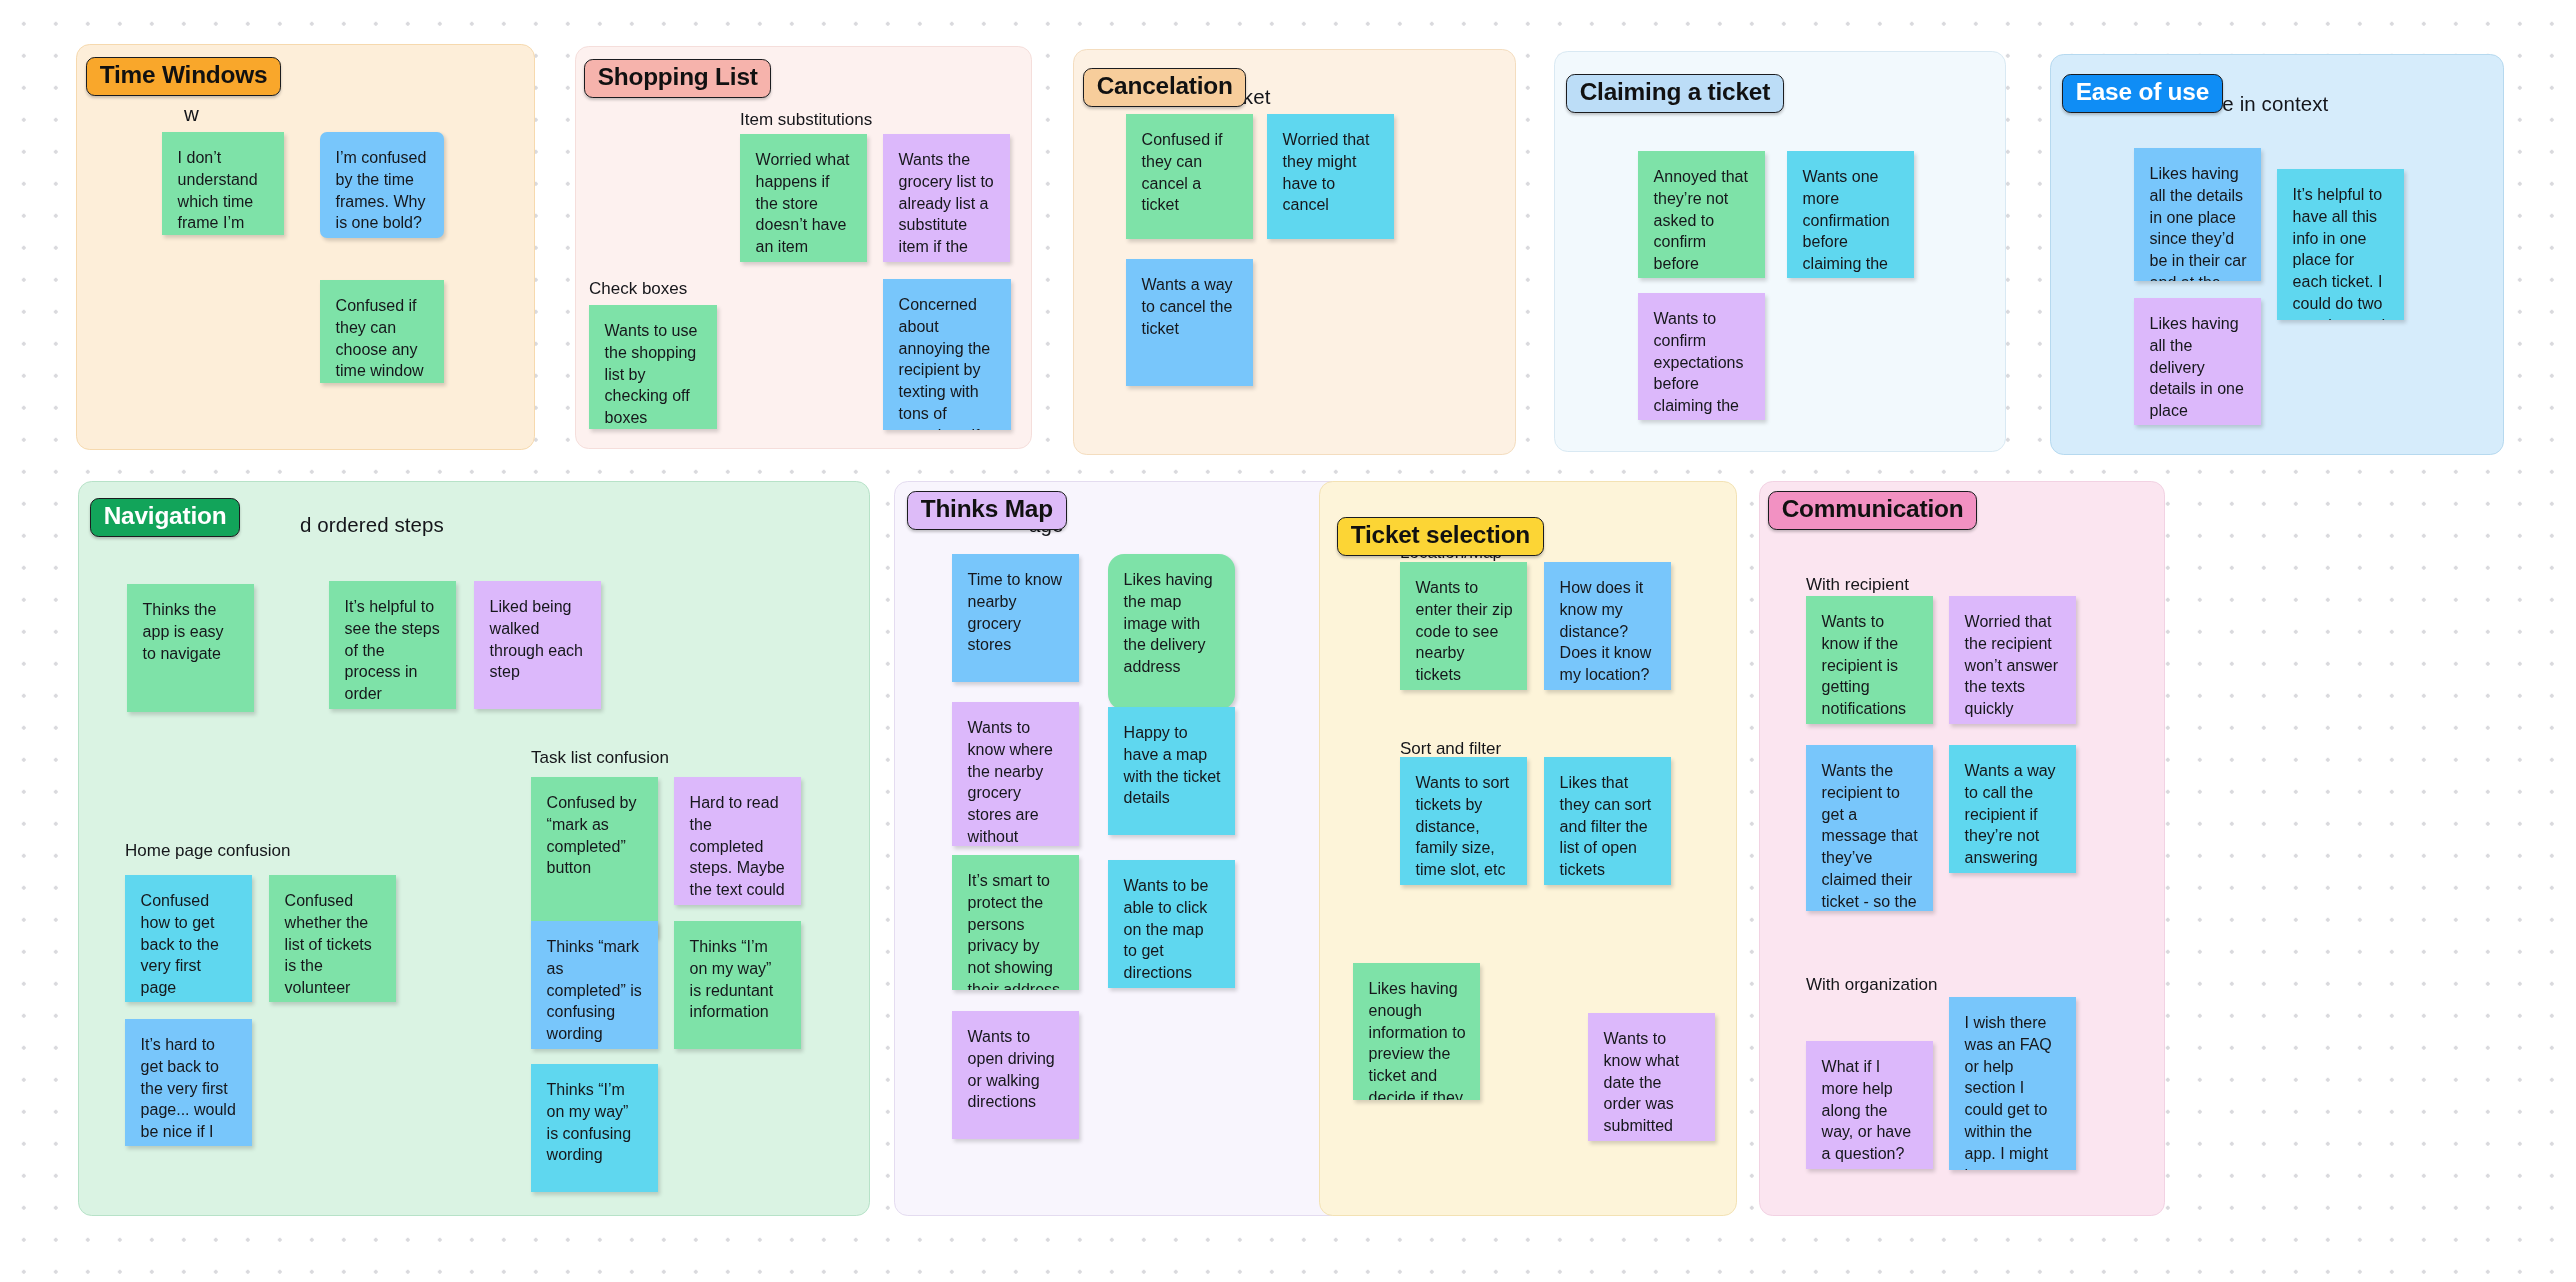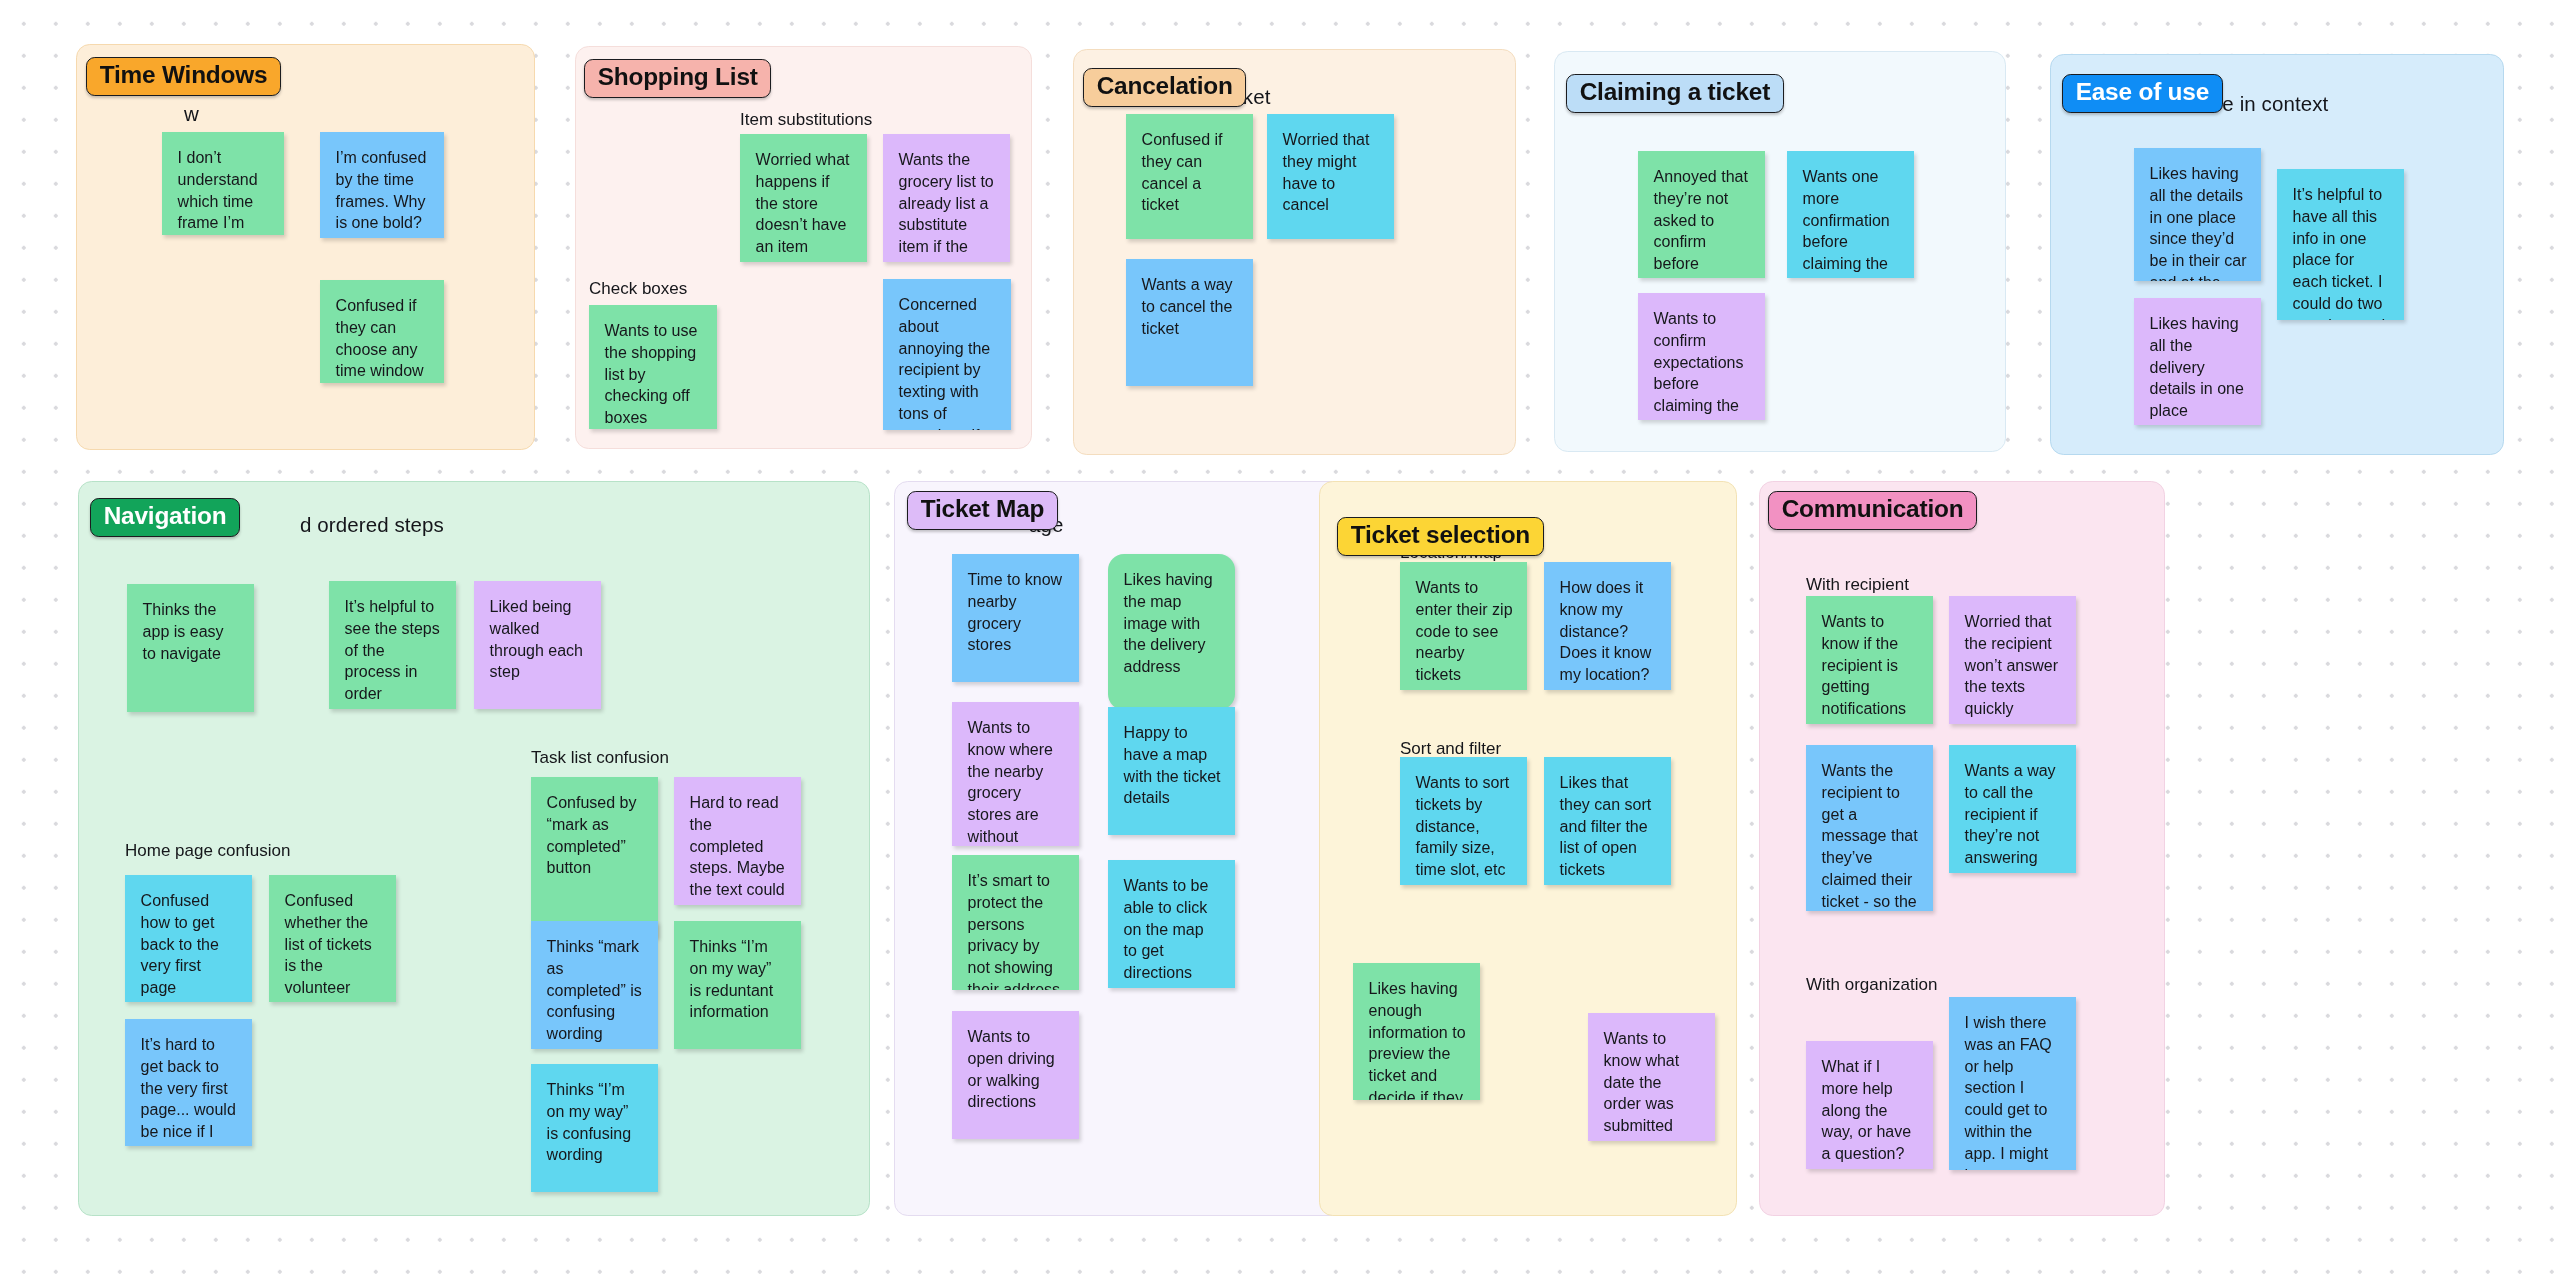--- a/index.html
+++ b/index.html
@@ -75,21 +75,21 @@
 </head>
 <body>
 
 <div id="board">
 
   <div class="panel" style="left:76px; top:44px; width:459px; height:406px; background:#fdeed9; border-color:#f6d9ae;">
     <div class="panel-heading" style="left:107px; top:57px;">w</div>
   </div>
   <div class="sticker" style="left:86px; top:57px; background:#f9a72b;">Time Windows</div>
   <div class="note c-green" style="left:162px; top:132px; width:122px; height:103px;">I don’t understand which time frame I’m supposed to go during</div>
-  <div class="note c-blue" style="left:320px; top:132px; width:124px; height:106px;">I’m confused by the time frames. Why is one bold?</div>
+  <div class="note c-blue" style="left:320px; top:132px; width:124px; height:106px;border-radius:7px;">I’m confused by the time frames. Why is one bold?</div>
   <div class="note c-green" style="left:320px; top:280px; width:124px; height:103px;">Confused if they can choose any time window</div>
 
   <div class="panel" style="left:575px; top:46px; width:457px; height:403px; background:#fdf1ef; border-color:#f5dedb;">
     <div class="panel-heading" style="left:171px; top:59px;"></div>
   </div>
   <div class="sticker" style="left:584px; top:59px; background:#f6b3ac;">Shopping List</div>
   <div class="grouplabel" style="left:740px; top:110px;">Item substitutions</div>
   <div class="note c-green" style="left:740px; top:134px; width:127px; height:128px;">Worried what happens if the store doesn’t have an item</div>
   <div class="note c-purple" style="left:883px; top:134px; width:127px; height:128px;">Wants the grocery list to already list a substitute item if the store is out</div>
   <div class="grouplabel" style="left:589px; top:279px;">Check boxes</div>
@@ -137,21 +137,21 @@
   <div class="note c-cyan" style="left:531px; top:1064px; width:127px; height:128px;">Thinks “I’m on my way” is confusing wording</div>
 
   <div class="grouplabel" style="left:125px; top:841px;">Home page confusion</div>
   <div class="note c-cyan" style="left:125px; top:875px; width:127px; height:127px;">Confused how to get back to the very first page</div>
   <div class="note c-green" style="left:269px; top:875px; width:127px; height:127px;">Confused whether the list of tickets is the volunteer home page</div>
   <div class="note c-blue" style="left:125px; top:1019px; width:127px; height:127px;">It’s hard to get back to the very first page... would be nice if I could click a logo</div>
 
   <div class="panel" style="left:894px; top:481px; width:452px; height:735px; background:#f8f5fd; border-color:#e4dcf0;">
     <div class="panel-heading" style="left:134px; top:31px;">age</div>
   </div>
-  <div class="sticker" style="left:907px; top:491px; background:#ddbbf8;">Ticket Map</div>
+  <div class="sticker" style="left:907px; top:491px; background:#ddbbf8;">Thinks Map</div>
 
   <div class="note c-blue" style="left:952px; top:554px; width:127px; height:128px;">Time to know nearby grocery stores</div>
   <div class="note c-green" style="left:1108px; top:554px; width:127px; height:156px;border-radius:16px;">Likes having the map image with the delivery address</div>
   <div class="note c-purple" style="left:952px; top:702px; width:127px; height:144px;">Wants to know where the nearby grocery stores are without opening a separate map app</div>
   <div class="note c-cyan" style="left:1108px; top:707px; width:127px; height:128px;">Happy to have a map with the ticket details</div>
   <div class="note c-green" style="left:952px; top:855px; width:127px; height:135px;">It’s smart to protect the persons privacy by not showing their address right away</div>
   <div class="note c-cyan" style="left:1108px; top:860px; width:127px; height:128px;">Wants to be able to click on the map to get directions</div>
   <div class="note c-purple" style="left:952px; top:1011px; width:127px; height:128px;">Wants to open driving or walking directions</div>
 
   <div class="panel" style="left:1319px; top:481px; width:418px; height:735px; background:#fdf4d9; border-color:#f3e2b4;">

